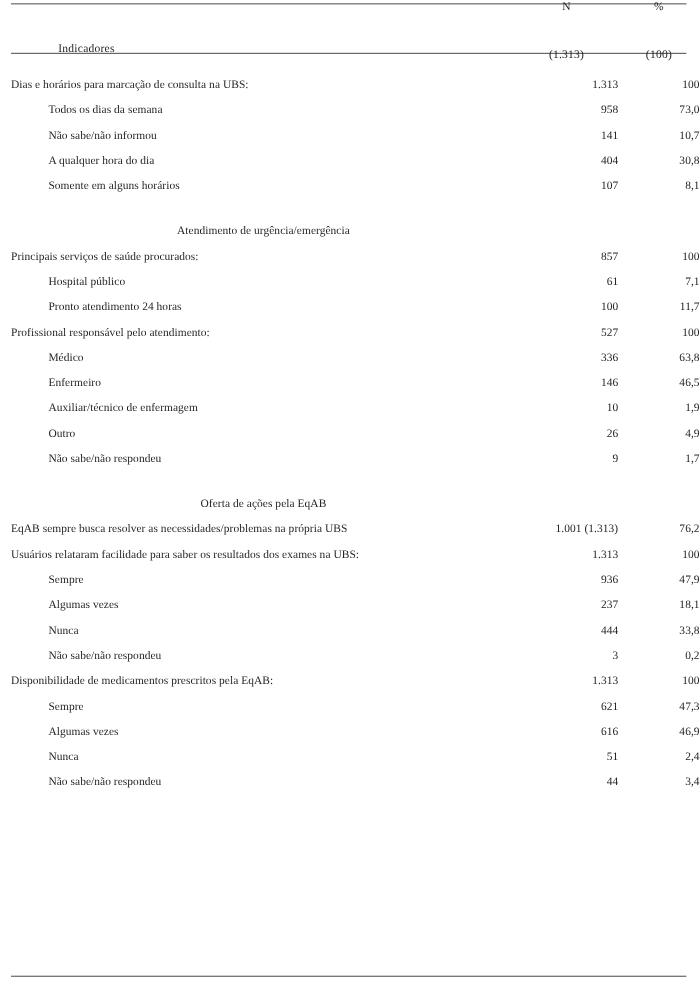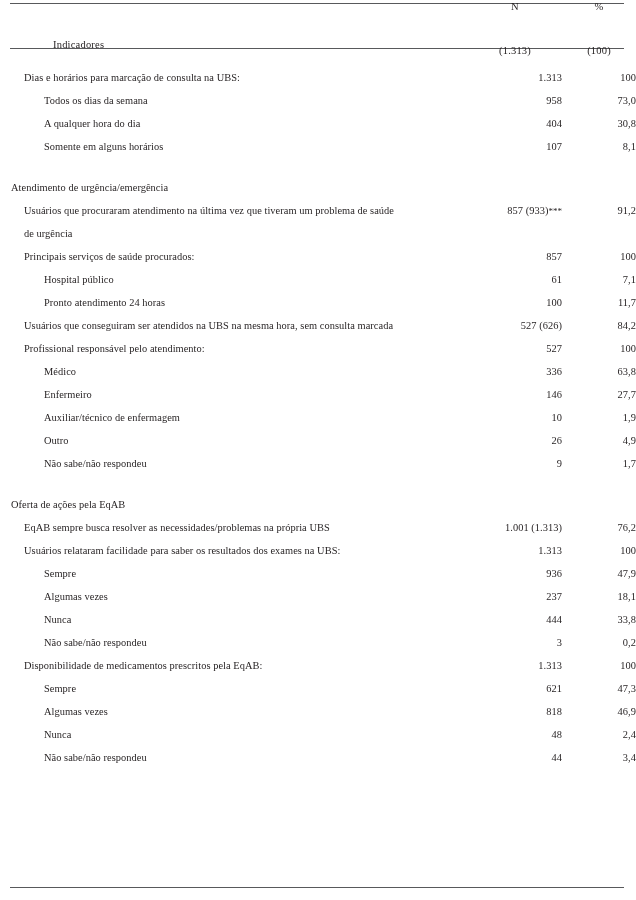--- a/index.html
+++ b/index.html
@@ -67,32 +67,33 @@
 
   tbody td {
     font-size: 10.4px;
     padding: 0;
     vertical-align: top;
     line-height: 23px;
     letter-spacing: 0.05px;
   }
   tbody tr.row > td.lbl {
     text-align: left;
-    padding-left: 24px;
+    padding-left: 10px;
     white-space: normal;
   }
   tbody tr.row.lvl1 > td.lbl { padding-left: 44px; }
   tbody tr.row > td.num,
   tbody tr.row > td.pct {
     text-align: right;
     white-space: nowrap;
   }
   tbody tr.section > td.lbl {
     padding-left: 11px;
     white-space: nowrap;
+    text-align: center;
   }
   tbody tr.spacer > td {
     line-height: 1px;
     height: 18px;
     font-size: 0;
   }
   .wrapline { display: block; }
   sup.stars {
     font-size: 9px;
     vertical-align: baseline;
@@ -137,81 +138,73 @@
           <td class="lbl">Dias e horários para marcação de consulta na UBS:</td>
           <td class="num">1.313</td>
           <td class="pct">100</td>
         </tr>
         <tr class="row lvl1">
           <td class="lbl">Todos os dias da semana</td>
           <td class="num">958</td>
           <td class="pct">73,0</td>
         </tr>
         <tr class="row lvl1">
+          <td class="lbl">Não sabe/não informou</td>
+          <td class="num">141</td>
+          <td class="pct">10,7</td>
+        </tr>
+        <tr class="row lvl1">
           <td class="lbl">A qualquer hora do dia</td>
           <td class="num">404</td>
           <td class="pct">30,8</td>
         </tr>
         <tr class="row lvl1">
           <td class="lbl">Somente em alguns horários</td>
           <td class="num">107</td>
           <td class="pct">8,1</td>
         </tr>
         <tr class="spacer">
           <td></td>
           <td></td>
           <td></td>
         </tr>
         <tr class="section">
           <td class="lbl">Atendimento de urgência/emergência</td>
           <td></td>
           <td></td>
         </tr>
         <tr class="row">
-          <td class="lbl">
-            <span class="wrapline">Usuários que procuraram atendimento na última vez que tiveram um problema de saúde</span>
-            <span class="wrapline">de urgência</span>
-          </td>
-          <td class="num"><span>857 (933)</span><sup class="stars">***</sup></td>
-          <td class="pct">91,2</td>
-        </tr>
-        <tr class="row">
           <td class="lbl">Principais serviços de saúde procurados:</td>
           <td class="num">857</td>
           <td class="pct">100</td>
         </tr>
         <tr class="row lvl1">
           <td class="lbl">Hospital público</td>
           <td class="num">61</td>
           <td class="pct">7,1</td>
         </tr>
         <tr class="row lvl1">
           <td class="lbl">Pronto atendimento 24 horas</td>
           <td class="num">100</td>
           <td class="pct">11,7</td>
         </tr>
         <tr class="row">
-          <td class="lbl">Usuários que conseguiram ser atendidos na UBS na mesma hora, sem consulta marcada</td>
-          <td class="num">527 (626)</td>
-          <td class="pct">84,2</td>
-        </tr>
-        <tr class="row">
           <td class="lbl">Profissional responsável pelo atendimento:</td>
           <td class="num">527</td>
           <td class="pct">100</td>
         </tr>
         <tr class="row lvl1">
           <td class="lbl">Médico</td>
           <td class="num">336</td>
           <td class="pct">63,8</td>
         </tr>
         <tr class="row lvl1">
           <td class="lbl">Enfermeiro</td>
           <td class="num">146</td>
-          <td class="pct">27,7</td>
+          <td class="pct">46,5</td>
         </tr>
         <tr class="row lvl1">
           <td class="lbl">Auxiliar/técnico de enfermagem</td>
           <td class="num">10</td>
           <td class="pct">1,9</td>
         </tr>
         <tr class="row lvl1">
           <td class="lbl">Outro</td>
           <td class="num">26</td>
           <td class="pct">4,9</td>
@@ -266,26 +259,26 @@
           <td class="num">1.313</td>
           <td class="pct">100</td>
         </tr>
         <tr class="row lvl1">
           <td class="lbl">Sempre</td>
           <td class="num">621</td>
           <td class="pct">47,3</td>
         </tr>
         <tr class="row lvl1">
           <td class="lbl">Algumas vezes</td>
-          <td class="num">818</td>
+          <td class="num">616</td>
           <td class="pct">46,9</td>
         </tr>
         <tr class="row lvl1">
           <td class="lbl">Nunca</td>
-          <td class="num">48</td>
+          <td class="num">51</td>
           <td class="pct">2,4</td>
         </tr>
         <tr class="row lvl1">
           <td class="lbl">Não sabe/não respondeu</td>
           <td class="num">44</td>
           <td class="pct">3,4</td>
         </tr>
         <tr class="spacer">
           <td></td>
           <td></td>

